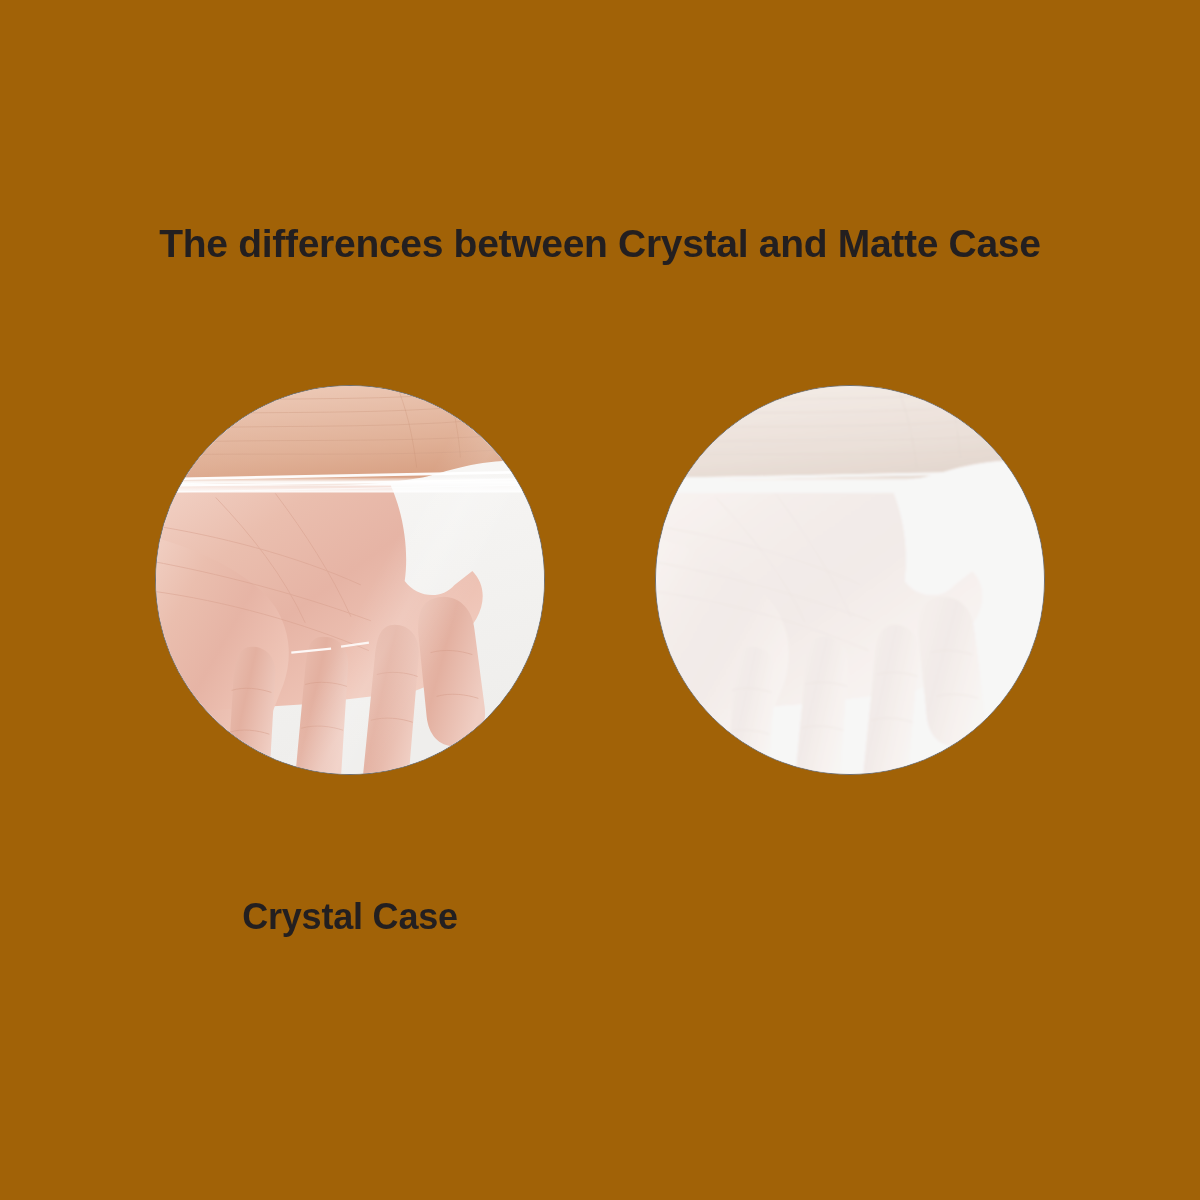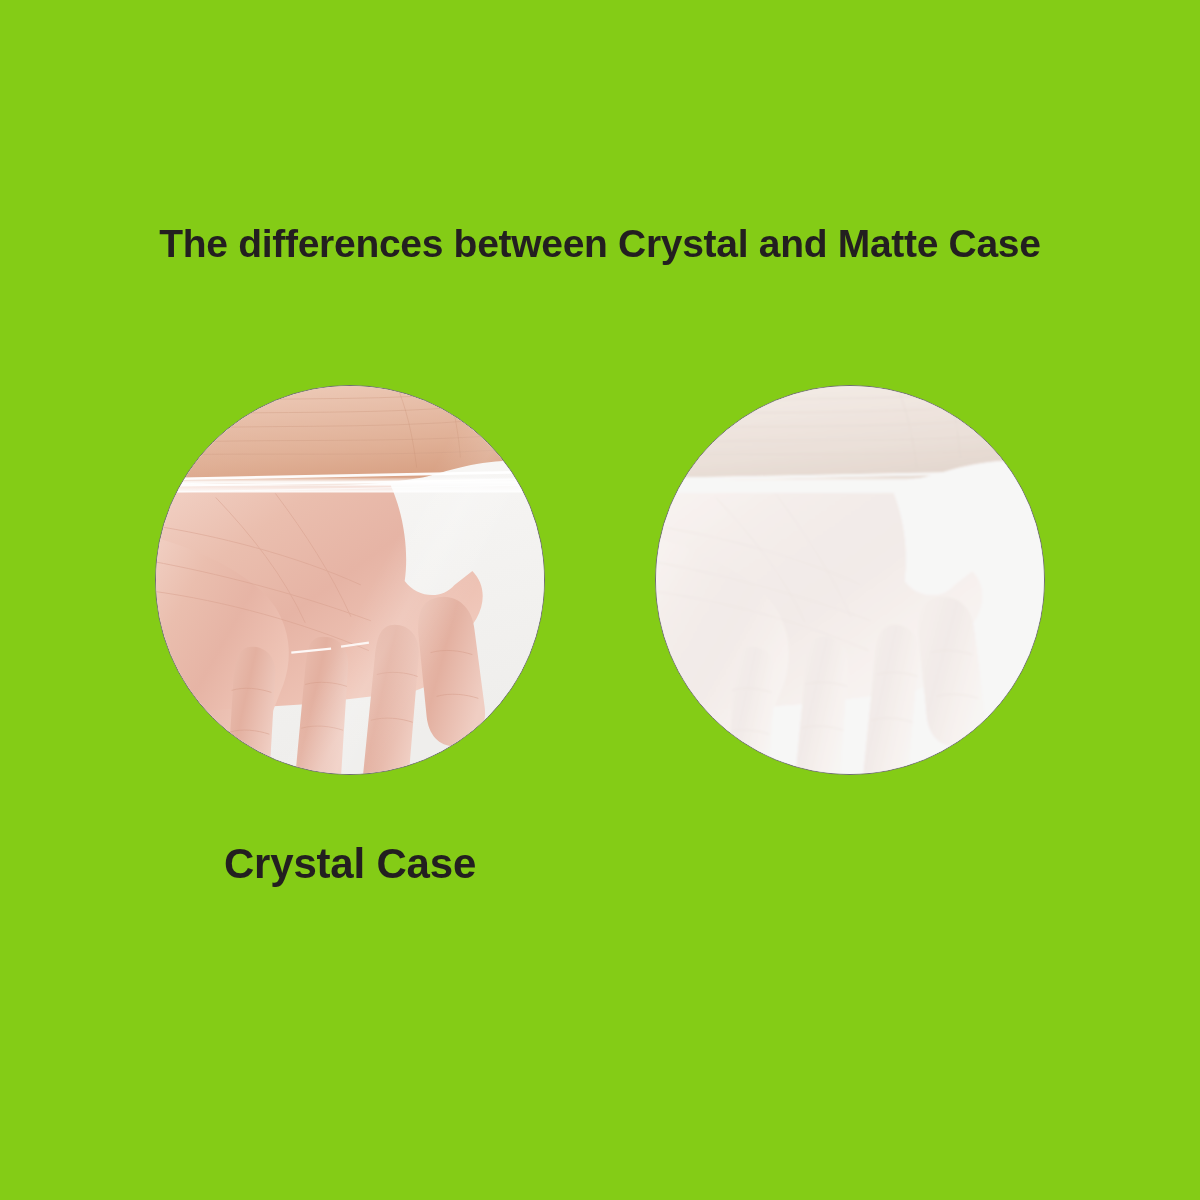--- a/index.html
+++ b/index.html
@@ -8,21 +8,21 @@
     width: 1200px;
     height: 1200px;
     background: #ffffff;
     font-family: "Liberation Sans", sans-serif;
     overflow: hidden;
   }
   #page {
     position: relative;
     width: 1200px;
     height: 1200px;
-    background: #84cc16;
+    background: #a16207;
   }
   
   #title {
     position: absolute;
     top: 222px;
     left: 0;
     width: 1200px;
     text-align: center;
     font-size: 39px;
     font-weight: bold;
@@ -86,24 +86,24 @@
     pointer-events: none;
     background: linear-gradient(118deg,
                  rgba(255,255,255,0.00) 0%,
                  rgba(255,255,255,0.00) 54%,
                  rgba(255,255,255,0.16) 62%,
                  rgba(255,255,255,0.00) 72%);
   }
   
   .caption {
     position: absolute;
-    top: 840px;
+    top: 896px;
     width: 390px;
     text-align: center;
-    font-size: 42px;
+    font-size: 36px;
     font-weight: bold;
     color: #231f20;
     letter-spacing: -0.2px;
     white-space: nowrap;
     font-family: "Liberation Sans", sans-serif;
   }
   .caption.left  { left: 155px; }
   .caption.right { left: 655px; }
 </style>
 </head>

